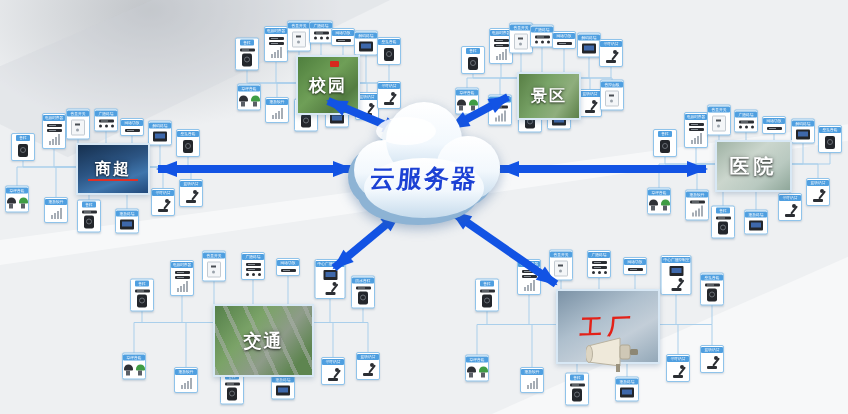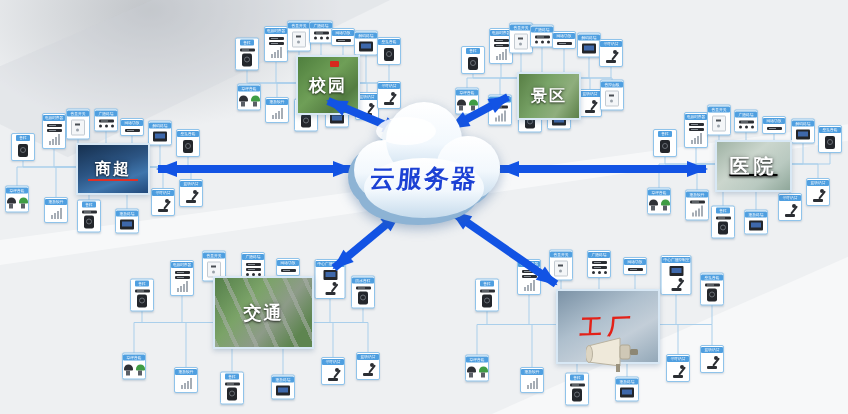--- a/index.html
+++ b/index.html
@@ -697,21 +697,21 @@
       <div class="card" style="left: 818px; top: 192px;">
       <div class="chip">
         <span>监听话筒</span>
       </div>
       <div class="ic">
           <span class="micic">
             <span class="mictip"></span>
           </span>
         </div>
     </div>
-      <div class="photo hospital" style="left: 715px; top: 140px; width: 73px; height: 48px; text-decoration: underline;">
+      <div class="photo hospital" style="left: 715px; top: 140px; width: 73px; height: 48px;">
       <span class="plabel">医院</span>
     </div>
       <div class="card" style="left: 142px; top: 295px;">
       <div class="chip">
         <span>音柱</span>
       </div>
       <div class="ic">
           <span class="bar"></span>
           <span class="box"></span>
         </div>
@@ -835,21 +835,21 @@
       <div class="card" style="left: 368px; top: 366px;">
       <div class="chip">
         <span>监听话筒</span>
       </div>
       <div class="ic">
           <span class="micic">
             <span class="mictip"></span>
           </span>
         </div>
     </div>
-      <div class="photo traffic" style="left: 213px; top: 276px; width: 97px; height: 69px;">
+      <div class="photo traffic" style="left: 213px; top: 304px; width: 97px; height: 69px;">
       <span class="plabel">交通</span>
     </div>
       <div class="card" style="left: 487px; top: 295px;">
       <div class="chip">
         <span>音柱</span>
       </div>
       <div class="ic">
           <span class="bar"></span>
           <span class="box"></span>
         </div>

